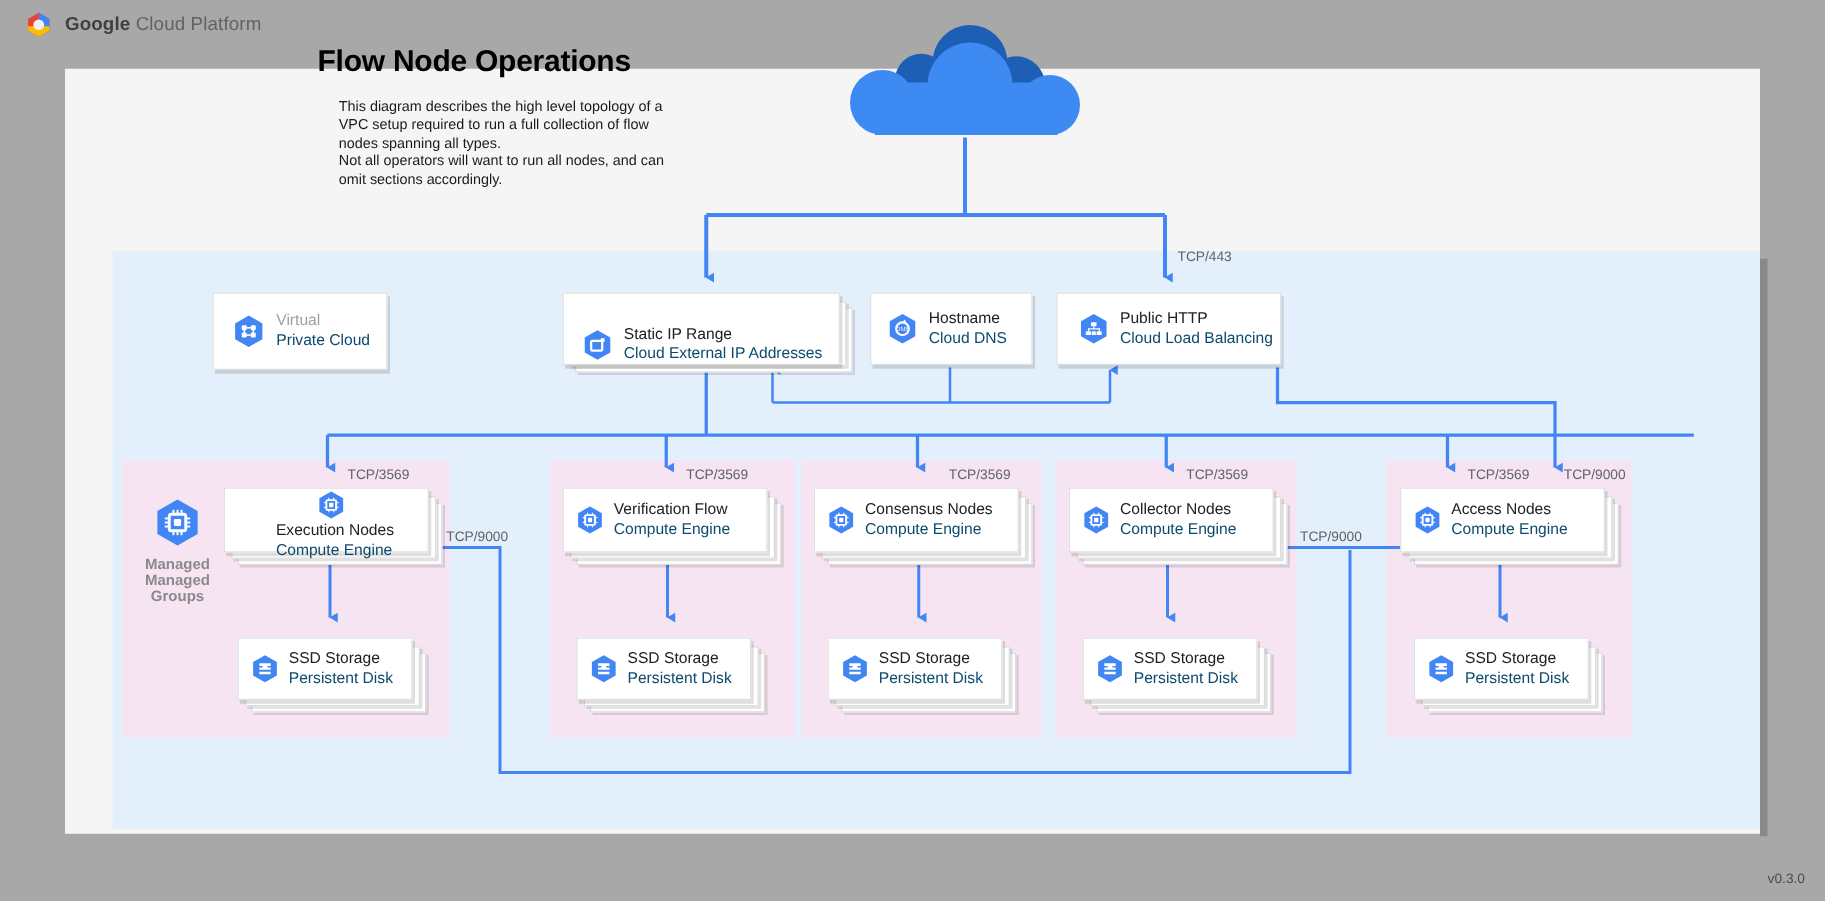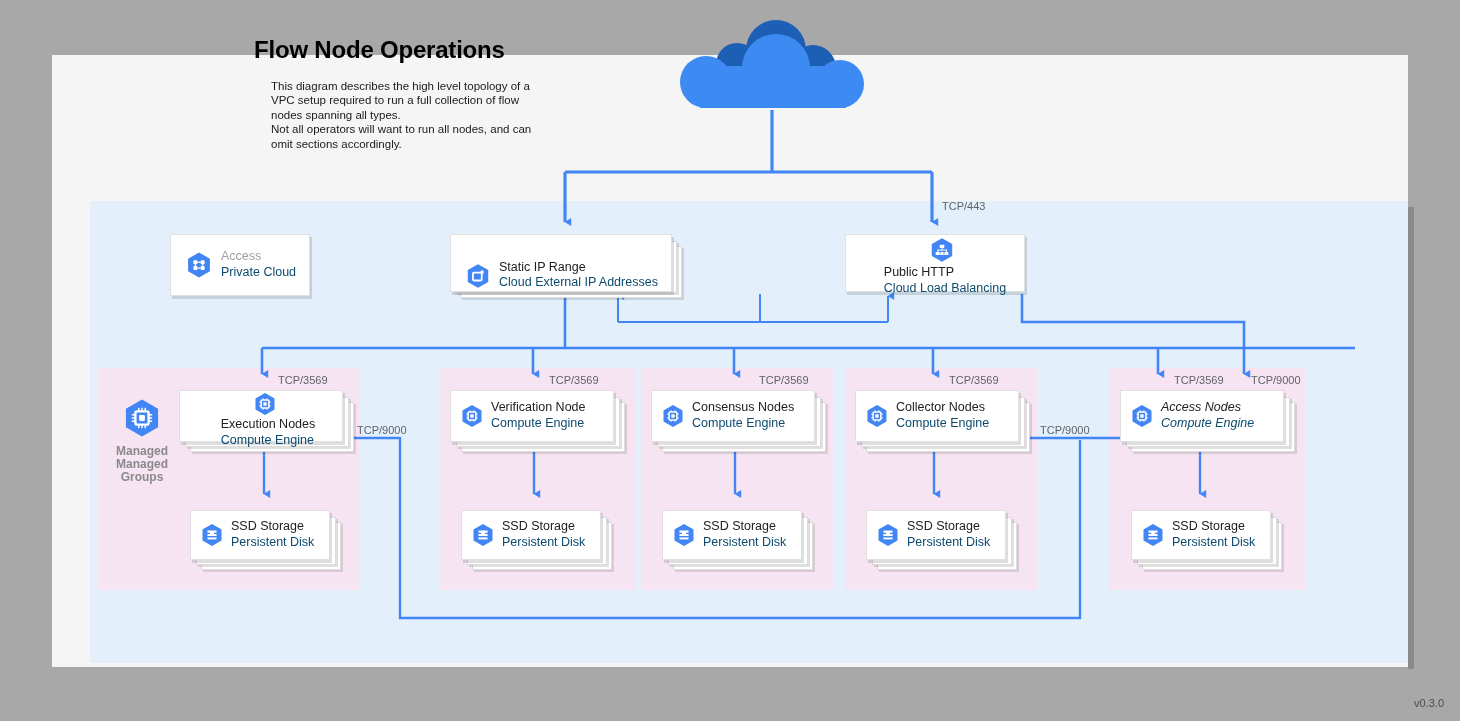--- a/index.html
+++ b/index.html
@@ -61,20 +61,34 @@
   #edges{position:absolute;left:0;top:0;width:1460px;height:721px;pointer-events:none;}
 
   
   .version{position:absolute;right:16px;bottom:12px;font-size:11px;color:#4d4d4d;}
 </style>
 </head>
 <body>
 
 <div id="stage">
 
+  <div class="brandbar">
+    <span class="gcp-logo">
+      <svg width="26" height="26" viewBox="0 0 26 26">
+        <path d="M13 2.2 L21.5 7 L21.5 16.6 L13 21.4 L4.5 16.6 L4.5 7 Z" fill="#ea4335"></path>
+        <path d="M13 2.2 L21.5 7 L21.5 16.6 L13 21.4 Z" fill="#4285f4"></path>
+        <path d="M4.5 16.6 L13 21.4 L21.5 16.6 L21.5 13 L4.5 13 Z" fill="#fbbc05"></path>
+        <path d="M4.5 7 L4.5 13 L13 13 L13 2.2 Z" fill="#34a853" opacity="0"></path>
+        <circle cx="13" cy="11.8" r="4.3" fill="#f1f1f1"></circle>
+      </svg>
+    </span>
+    <span class="brand-text">
+      <b>Google</b><span> Cloud Platform</span>
+    </span>
+  </div>
 
   <div class="canvas"></div>
 
   <div class="page-title">Flow Node Operations</div>
   <div class="blurb">
     <p>This diagram describes the high level topology of a</p>
     <p>VPC setup required to run a full collection of flow</p>
     <p>nodes spanning all types.</p>
     <p>Not all operators will want to run all nodes, and can</p>
     <p>omit sections accordingly.</p>
@@ -179,21 +193,21 @@
             <rect x="10.4" y="17" width="4" height="4" rx="1"></rect>
             <rect x="17.6" y="17" width="4" height="4" rx="1"></rect>
             <rect x="14.4" y="12.6" width="3.2" height="1.3"></rect>
             <rect x="14.4" y="18.4" width="3.2" height="1.3"></rect>
             <rect x="11.8" y="14.6" width="1.3" height="3.2"></rect>
             <rect x="19" y="14.6" width="1.3" height="3.2"></rect>
           </g>
         </svg>
       </span>
       <span class="c-text">
-        <div class="c-title muted">Access</div>
+        <div class="c-title muted">Virtual</div>
         <div class="c-sub">Private Cloud</div>
       </span>
     </div>
   </div>
 
   <div>
     <div class="stack-l2" style="left:460px;top:246px;width:222px;height:52px;"></div>
     <div class="stack-l1" style="left:455px;top:241px;width:222px;height:52px;"></div>
     <div class="card plain" style="left:450px;top:234px;width:222px;height:58px;">
       <div class="c-inner" style="padding-left:12px;align-items:flex-end;">
@@ -207,23 +221,39 @@
           </svg>
         </span>
         <span class="c-text">
           <div class="c-title">Static IP Range</div>
           <div class="c-sub">Cloud External IP Addresses</div>
         </span>
       </div>
     </div>
   </div>
 
+  <div class="card plain" style="left:696px;top:234px;width:130px;height:58px;">
+    <div class="c-inner" style="padding-left:10px;">
+      <span class="hexicon">
+        <svg width="30" height="30" viewBox="0 0 32 32">
+          <path d="M16 3.4 L26.9 9.7 L26.9 22.3 L16 28.6 L5.1 22.3 L5.1 9.7 Z" fill="#4285f4"></path>
+          <circle cx="16" cy="16" r="5.4" fill="none" stroke="#fff" stroke-width="1.8"></circle>
+          <path d="M16 10.6 L19.4 10.6 L17.7 8.2 Z" fill="#fff"></path>
+          <text x="16" y="18" font-size="5.4" fill="#fff" text-anchor="middle" font-family="sans-serif">DNS</text>
+        </svg>
+      </span>
+      <span class="c-text">
+        <div class="c-title">Hostname</div>
+        <div class="c-sub">Cloud DNS</div>
+      </span>
+    </div>
+  </div>
 
   <div class="card plain" style="left:845px;top:234px;width:180px;height:58px;">
-    <div class="c-inner" style="padding-left:14px;flex-direction:column;">
+    <div class="c-inner" style="padding-left:14px;">
       <span class="hexicon">
         <svg width="30" height="30" viewBox="0 0 32 32">
           <path d="M16 3.4 L26.9 9.7 L26.9 22.3 L16 28.6 L5.1 22.3 L5.1 9.7 Z" fill="#4285f4"></path>
           <g fill="#fff">
             <rect x="13.6" y="10.4" width="4.8" height="3.4" rx=".6"></rect>
             <rect x="9.2" y="18.2" width="4.4" height="3.2" rx=".6"></rect>
             <rect x="14.2" y="18.2" width="3.6" height="3.2" rx=".6"></rect>
             <rect x="18.4" y="18.2" width="4.4" height="3.2" rx=".6"></rect>
             <rect x="15.6" y="13.8" width="1" height="2.6"></rect>
             <rect x="11.2" y="15.6" width="10" height="1"></rect>
@@ -333,21 +363,21 @@
                 <rect x="13.1" y="21" width="1.1" height="2.2"></rect>
                 <rect x="17.8" y="21" width="1.1" height="2.2"></rect>
                 <rect x="8.8" y="13.1" width="2.2" height="1.1"></rect>
                 <rect x="8.8" y="17.8" width="2.2" height="1.1"></rect>
                 <rect x="21" y="13.1" width="2.2" height="1.1"></rect>
                 <rect x="21" y="17.8" width="2.2" height="1.1"></rect>
               </g>
             </svg>
         </span>
         <span class="c-text">
-          <div class="c-title">Verification Node</div>
+          <div class="c-title">Verification Flow</div>
           <div class="c-sub">Compute Engine</div>
         </span>
       </div>
     </div>
     <div class="stack-l2" style="left:472px;top:522px;width:140px;height:48px;"></div>
     <div class="stack-l1" style="left:467px;top:517px;width:140px;height:48px;"></div>
     <div class="card plain" style="left:461px;top:510px;width:140px;height:50px;">
       <div class="c-inner" style="padding-left:8px;">
         <span class="hexicon">
           <svg width="26" height="26" viewBox="0 0 32 32">
@@ -461,21 +491,21 @@
           <div class="c-sub">Persistent Disk</div>
         </span>
       </div>
     </div>
   </div>
 
   <div>
     <div class="stack-l2" style="left:1131px;top:402px;width:164px;height:50px;"></div>
     <div class="stack-l1" style="left:1126px;top:397px;width:164px;height:50px;"></div>
     <div class="card plain" style="left:1120px;top:390px;width:164px;height:52px;">
-      <div class="c-inner" style="padding-left:8px;font-style:italic;">
+      <div class="c-inner" style="padding-left:8px;">
         <span class="hexicon">
           <svg width="26" height="26" viewBox="0 0 32 32">
               <path d="M16 2.6 L27.7 9.3 L27.7 22.7 L16 29.4 L4.3 22.7 L4.3 9.3 Z" fill="#4285f4"></path>
               <rect x="11.2" y="11.2" width="9.6" height="9.6" rx="1.2" fill="none" stroke="#fff" stroke-width="1.9"></rect>
               <rect x="13.9" y="13.9" width="4.2" height="4.2" rx=".8" fill="#fff"></rect>
               <g fill="#fff">
                 <rect x="13.1" y="8.8" width="1.1" height="2.2"></rect>
                 <rect x="17.8" y="8.8" width="1.1" height="2.2"></rect>
                 <rect x="13.1" y="21" width="1.1" height="2.2"></rect>
                 <rect x="17.8" y="21" width="1.1" height="2.2"></rect>

